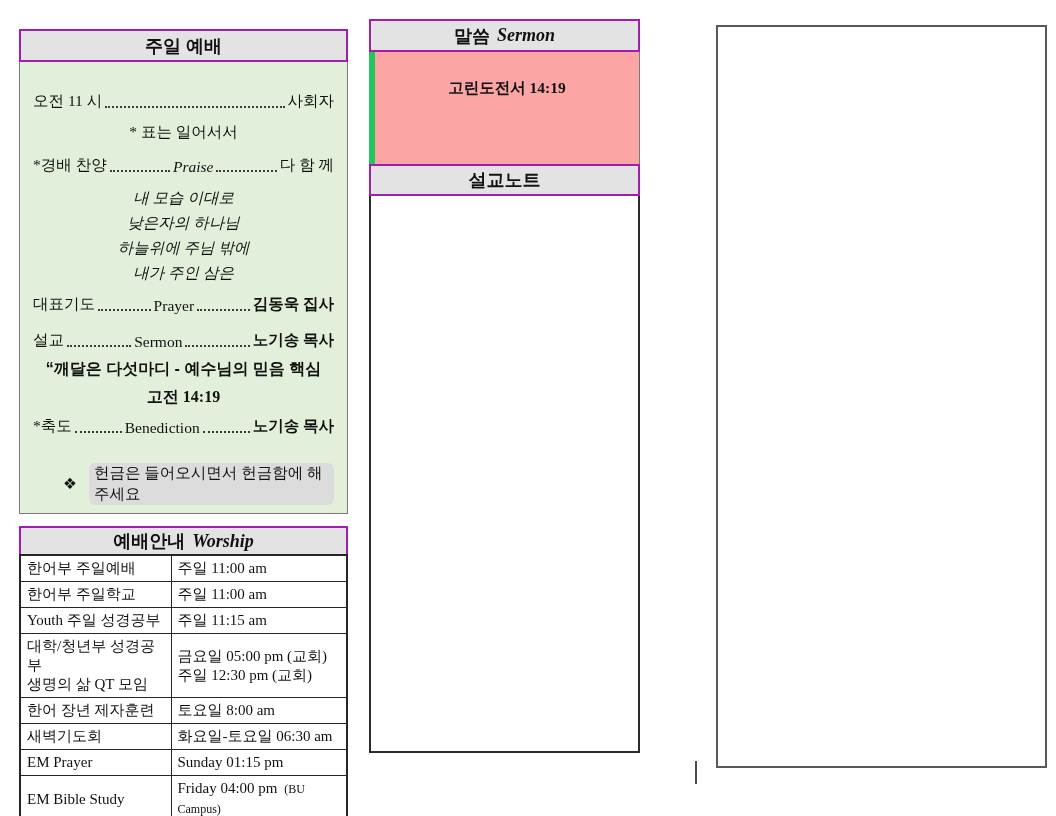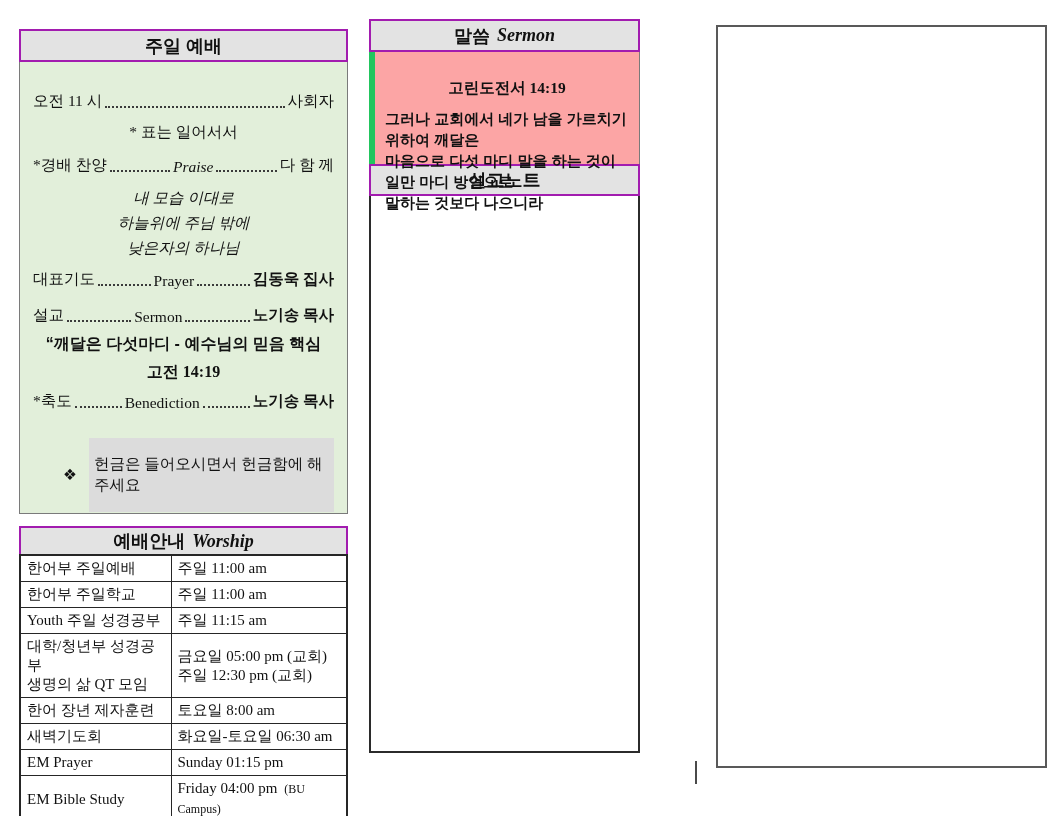--- a/index.html
+++ b/index.html
@@ -29,21 +29,21 @@
   .wname { font-weight: bold; }
   .center { text-align: center; height: 22px; margin-bottom: 10px; }
   .hymn { text-align: center; font-style: italic; height: 22px; margin-bottom: 3px; }
   .hymn-first { margin-top: 12px; font-style: italic; }
   .mt8 { margin-top: 8px; } .mb14 { margin-bottom: 14px; } .mb8 { margin-bottom: 8px; }
   .sermon-title { text-align: center; font-family: "Liberation Sans", sans-serif;
                   font-weight: bold; font-size: 16px; height: 22px; margin-bottom: 6px; }
   .sermon-ref { text-align: center; font-weight: bold; font-size: 16px;
                 height: 22px; margin-bottom: 6px; }
   .offering { margin: 26px 0 0 30px; font-size: 15.5px; display: flex; align-items: center; }
-  .offering-text { background: #dcdcdc; padding: 16px 5px; margin-left: 12px; }
+  .offering-text { background: #dcdcdc; padding: 0 5px; margin-left: 12px; border-radius: 6px; }
 
   
   .services-header { margin-top: 12px; height: 30px; }
   .services-table { width: 100%; border-collapse: collapse; margin-top: -2px;
                     border: 2px solid #262626; font-size: 15px; }
   .services-table td { border: 1px solid #262626; padding: 3px 6px; line-height: 19px;
                        vertical-align: middle; }
   .services-table td.c1 { width: 151px; }
   .note-small { font-size: 12px; margin-left: 3px; }
 
@@ -84,22 +84,23 @@
 
     <div class="wline">
       <span>*경배 찬양</span>
       <span class="leader"></span>
       <span style="font-style:italic">Praise</span>
       <span class="leader"></span>
       <span>다 함 께</span>
     </div>
 
     <div class="hymn hymn-first">내 모습 이대로</div>
+    <div class="hymn">낮은자의 하나님</div>
     <div class="hymn">하늘위에 주님 밖에</div>
-    <div class="hymn">낮은자의 하나님</div>
+    <div class="hymn">내가 주인 삼은</div>
 
     <div class="wline mt8 mb14">
       <span>대표기도</span>
       <span class="leader"></span>
       <span>Prayer</span>
       <span class="leader"></span>
       <span class="wname">김동욱 집사</span>
     </div>
 
     <div class="wline mb8">
@@ -181,25 +182,20 @@
 
 <div class="col-mid">
 
   <div class="header-box">
     <span>말씀</span>
     <span class="header-en">Sermon</span>
   </div>
 
   <div class="mid-green">
     <div class="mid-ref">고린도전서 14:19</div>
-    <div class="mid-body">
-      <div>그러나 교회에서 네가 남을 가르치기 위하여 깨달은</div>
-      <div>마음으로 다섯 마디 말을 하는 것이 일만 마디 방언으로</div>
-      <div>말하는 것보다 나으니라</div>
-    </div>
   </div>
 
   <div class="header-box notes-header">
     <span>설교노트</span>
   </div>
 
   <div class="notes-box"></div>
 </div>
 
 <div class="fold-line"></div>

